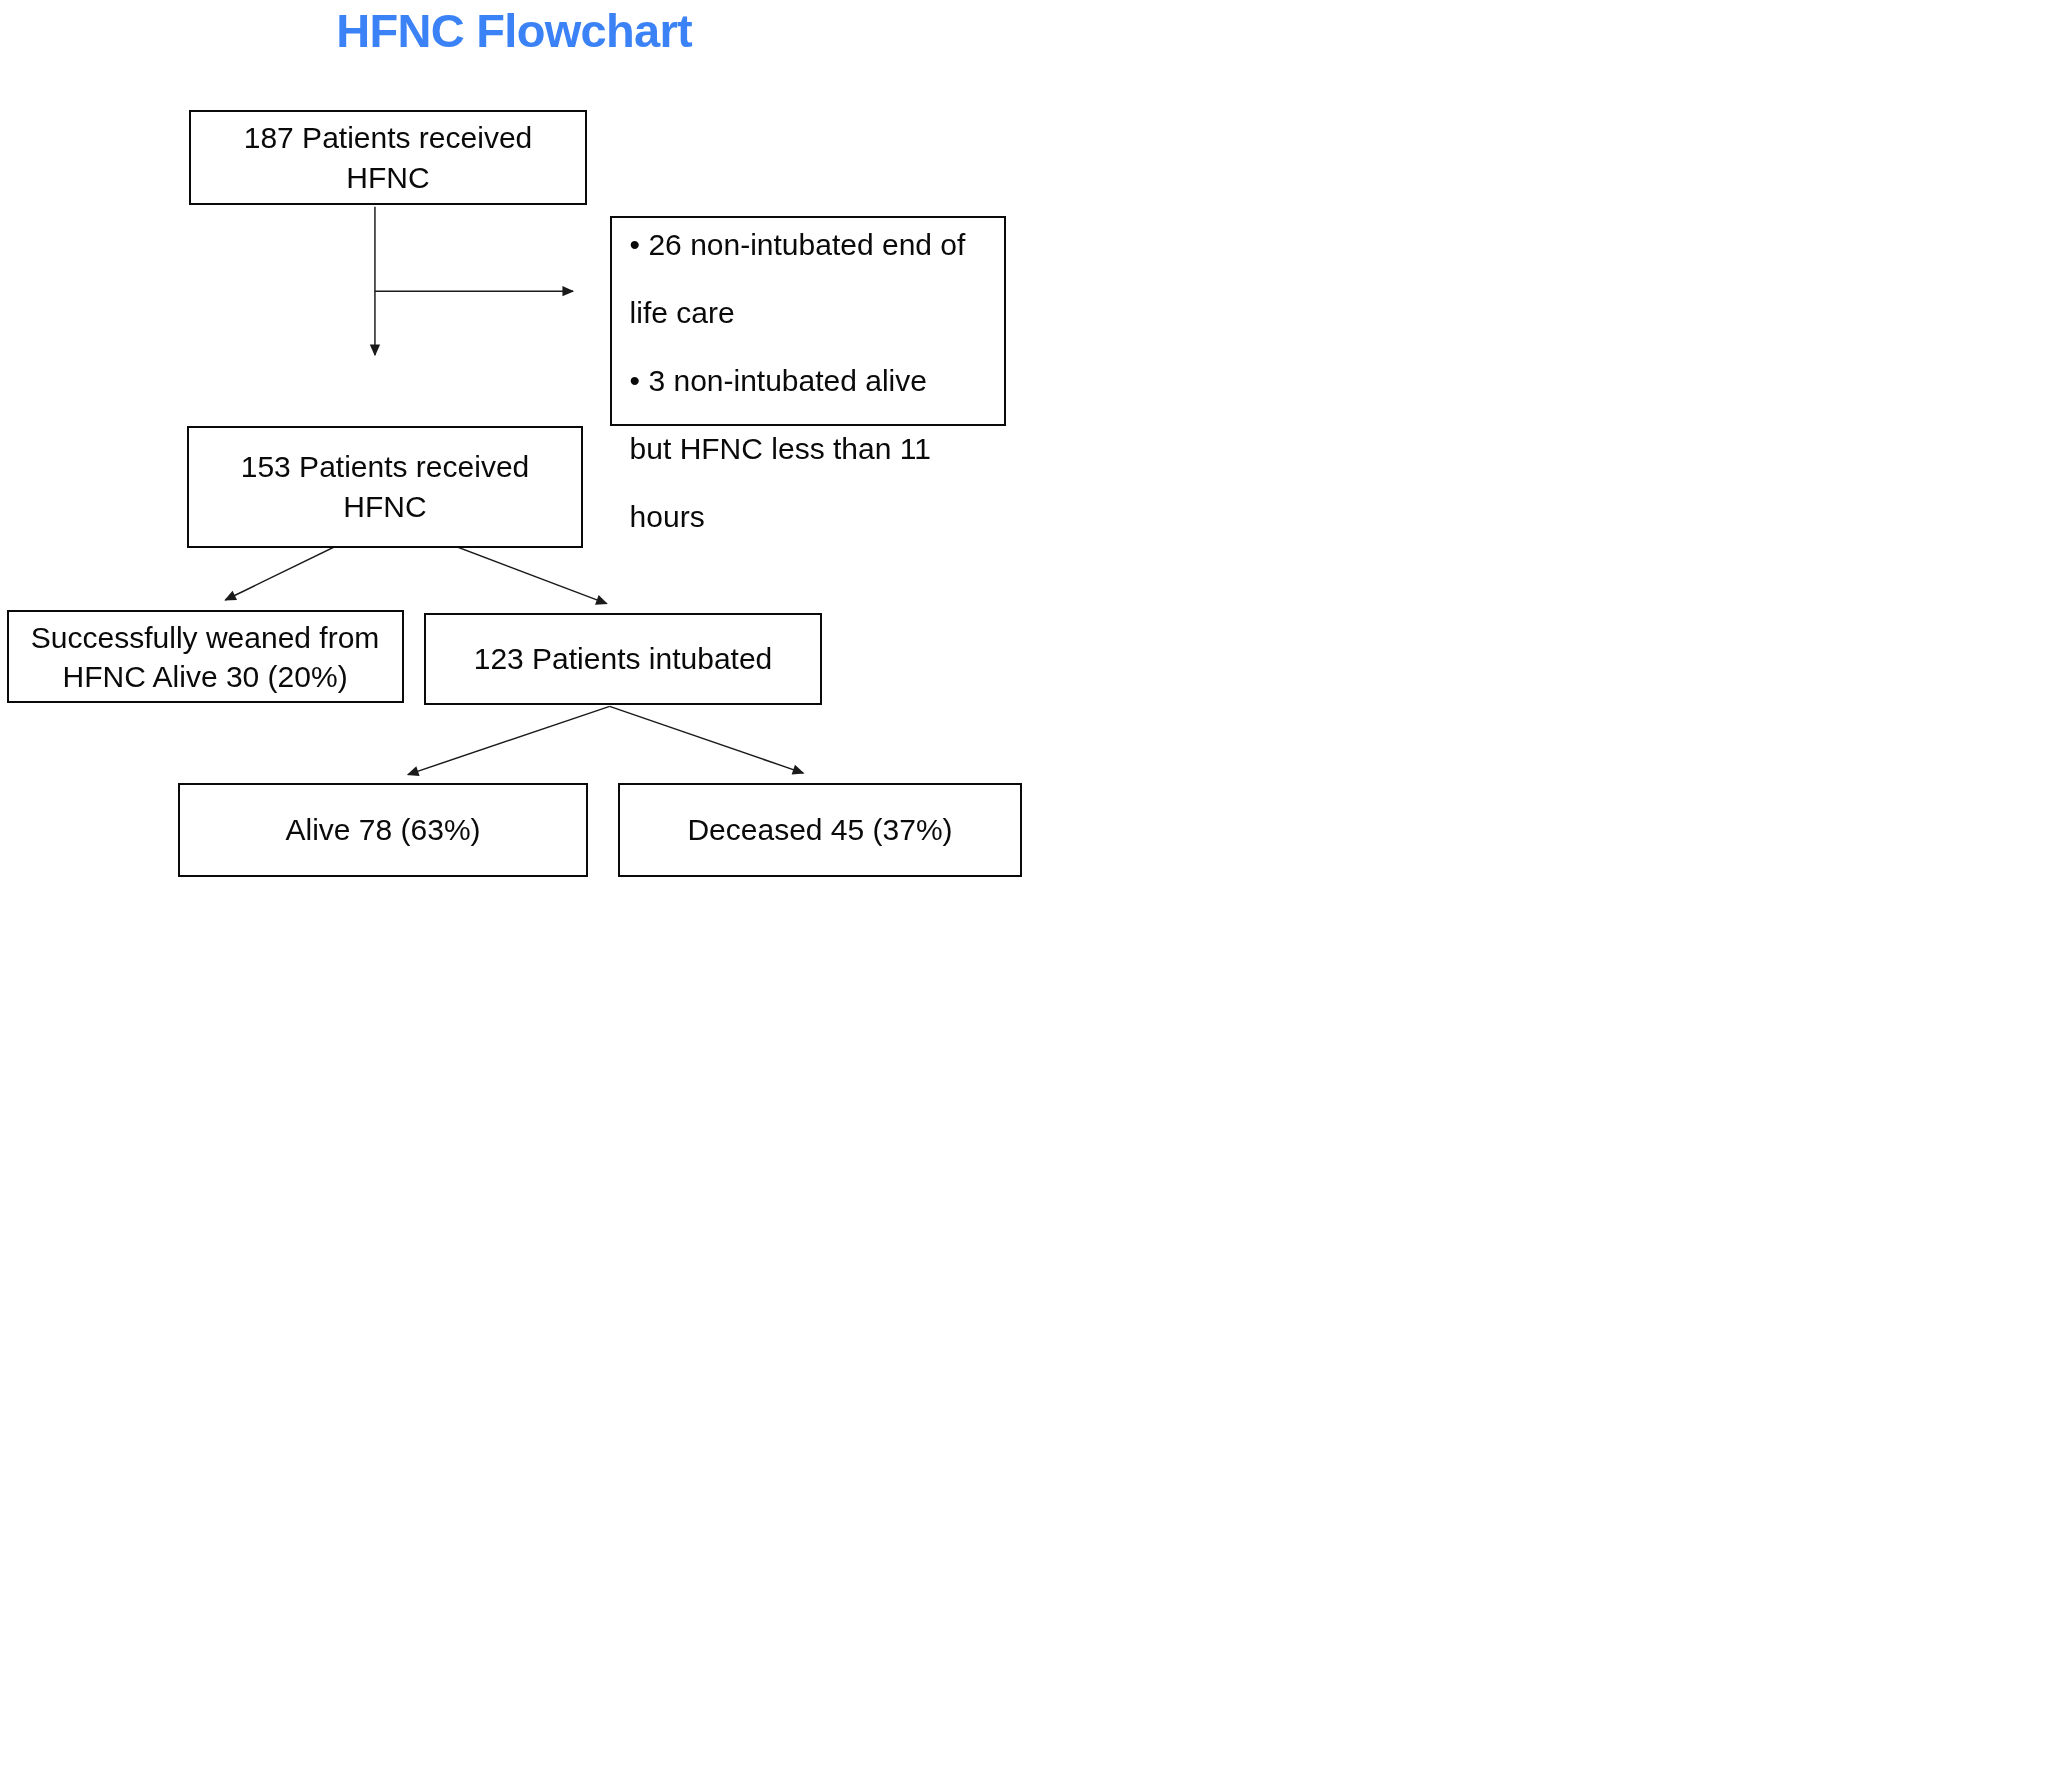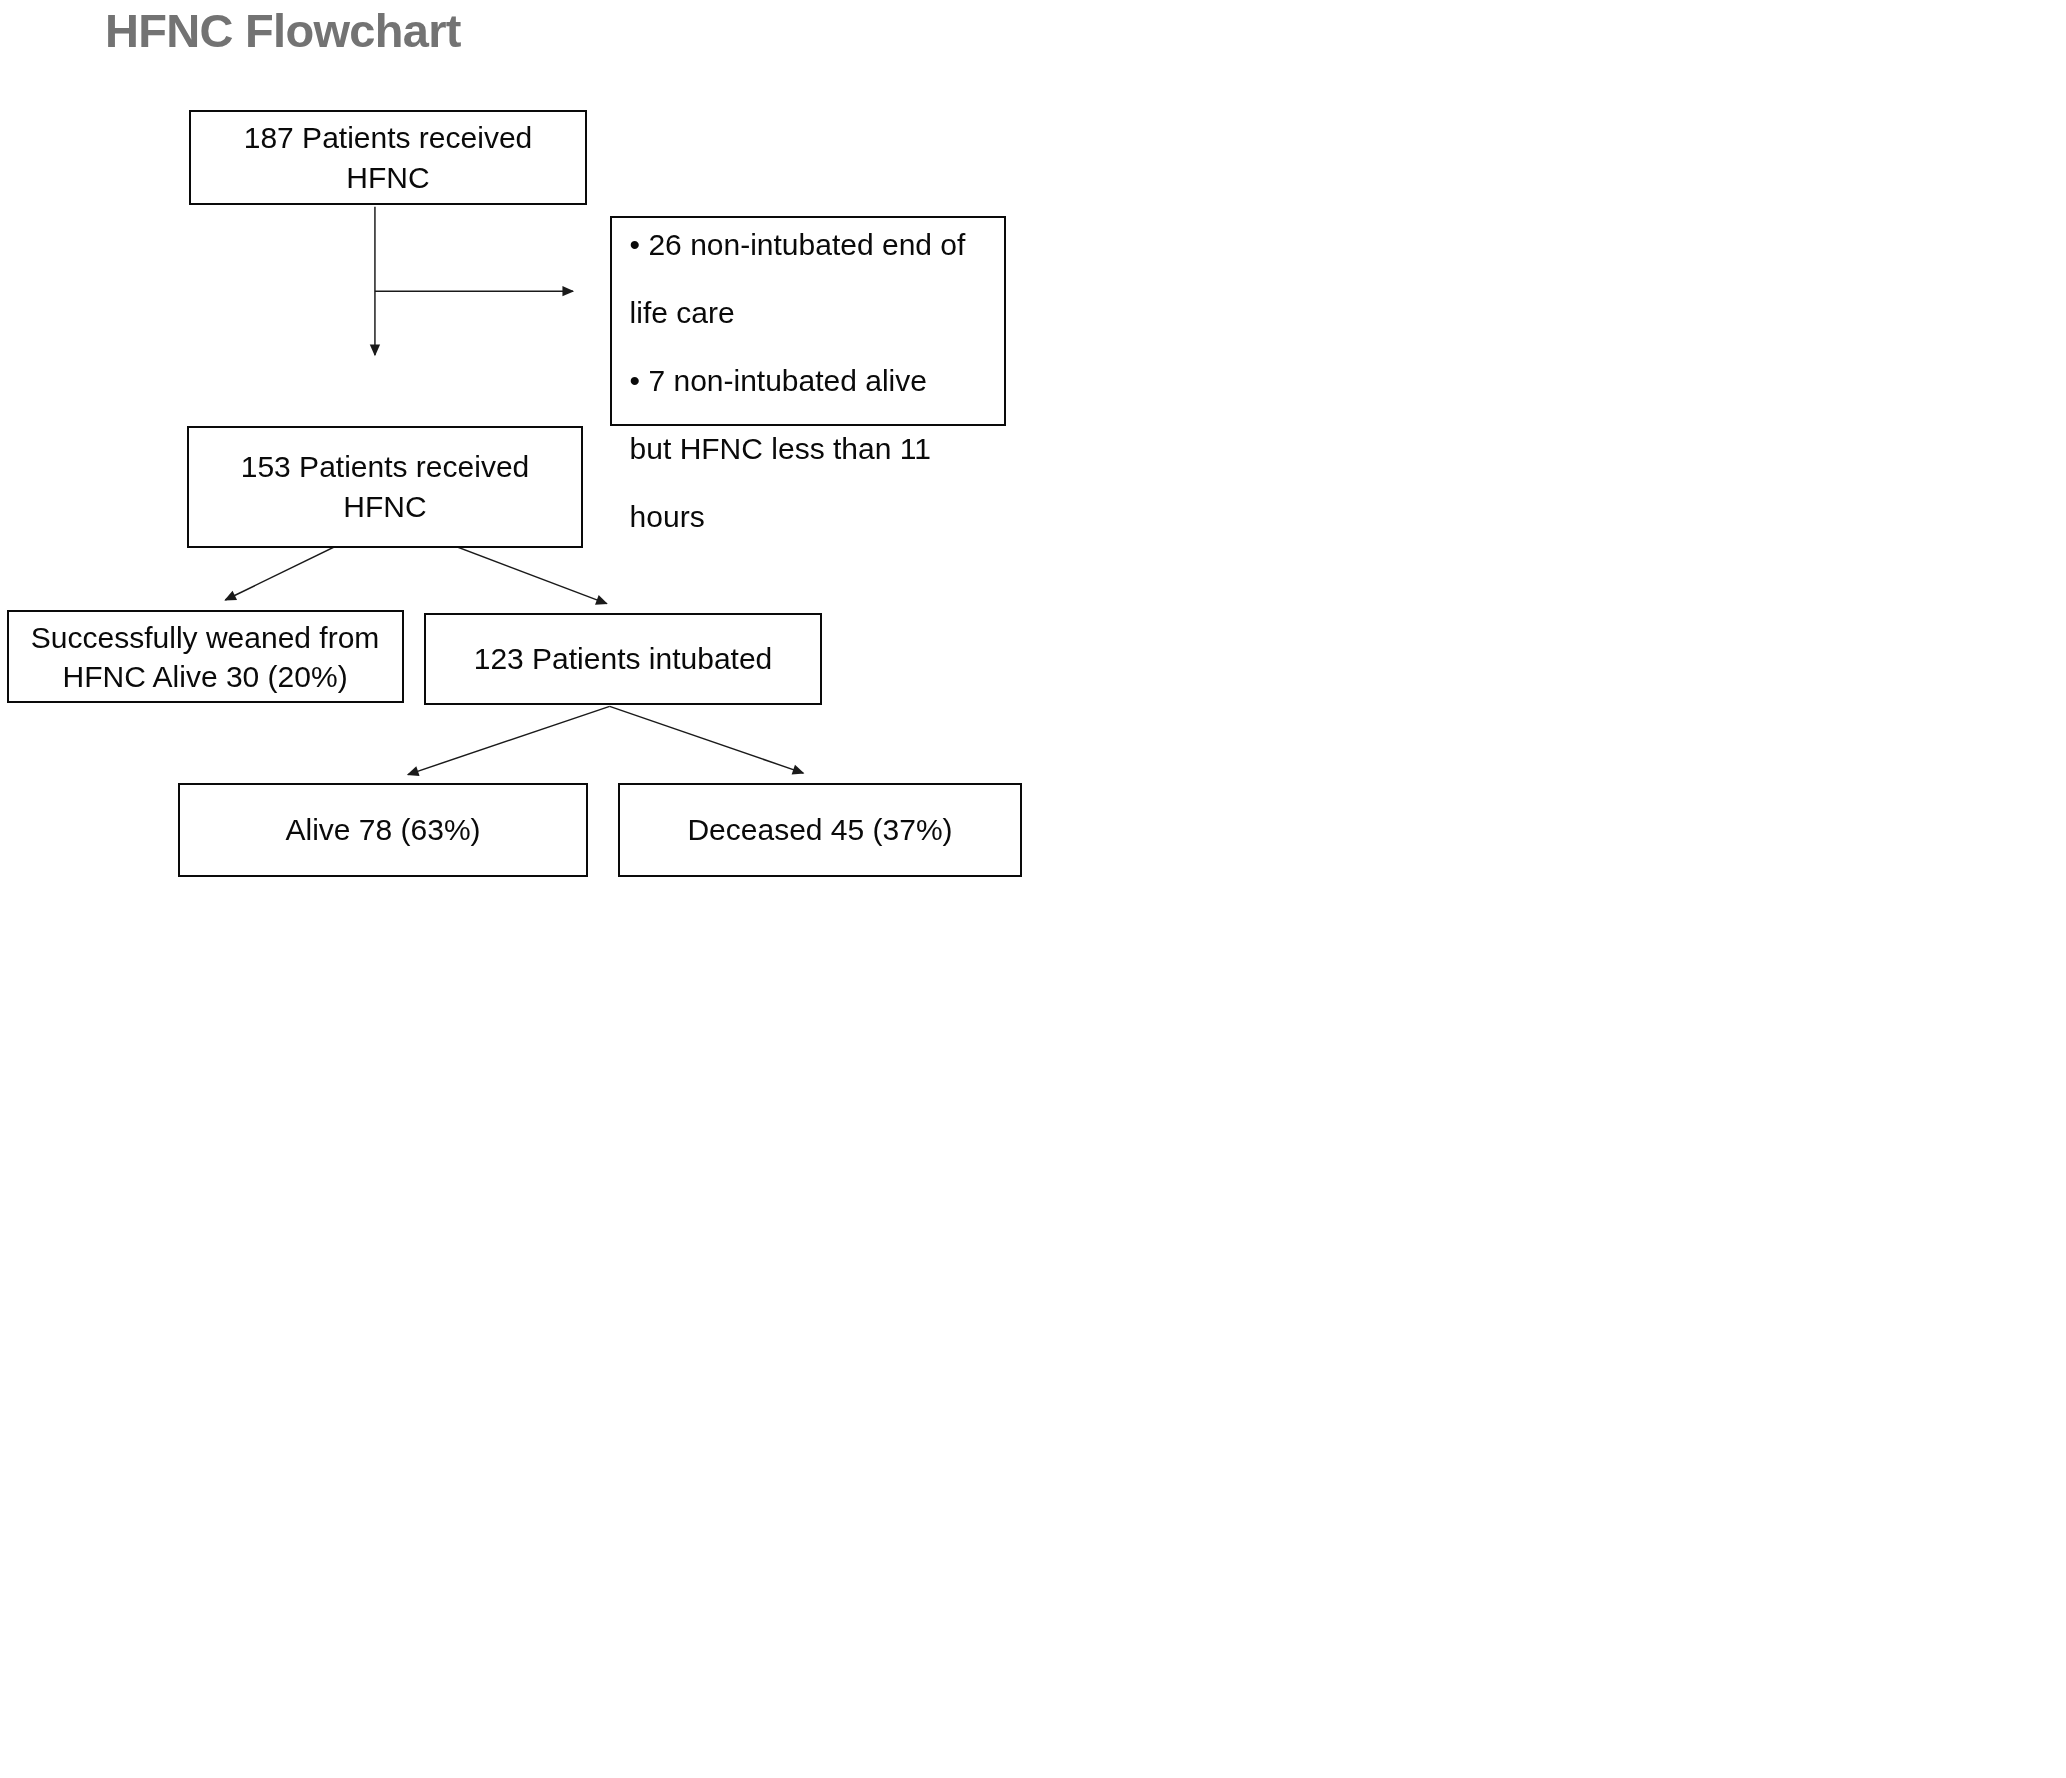--- a/index.html
+++ b/index.html
@@ -22,25 +22,25 @@
     top: 0;
     width: 1033px;
     height: 889px;
     z-index: 1;
   }
   .diagram-title {
     position: absolute;
     left: 105px;
     top: 2.9px;
     width: 587px;
-    text-align: left;
+    text-align: right;
     font-size: 47px;
     font-weight: bold;
     letter-spacing: -0.7px;
-    color: #737373;
+    color: #3b82f6;
     z-index: 2;
   }
   .node {
     position: absolute;
     box-sizing: border-box;
     background: #ffffff;
     border: 2.9px solid #0a0a0a;
     display: flex;
     flex-direction: column;
     justify-content: center;
@@ -92,21 +92,21 @@
   </svg>
 
   <div class="node" id="node-received-187">
     <div class="ln">187 Patients received</div>
     <div class="ln">HFNC</div>
   </div>
 
   <div class="node" id="node-exclusions">
     <div class="ln">• 26 non-intubated end of</div>
     <div class="ln">life care</div>
-    <div class="ln">• 7 non-intubated alive</div>
+    <div class="ln">• 3 non-intubated alive</div>
     <div class="ln">but HFNC less than 11</div>
     <div class="ln">hours</div>
   </div>
 
   <div class="node" id="node-received-153">
     <div class="ln">153 Patients received</div>
     <div class="ln">HFNC</div>
   </div>
 
   <div class="node" id="node-weaned">

